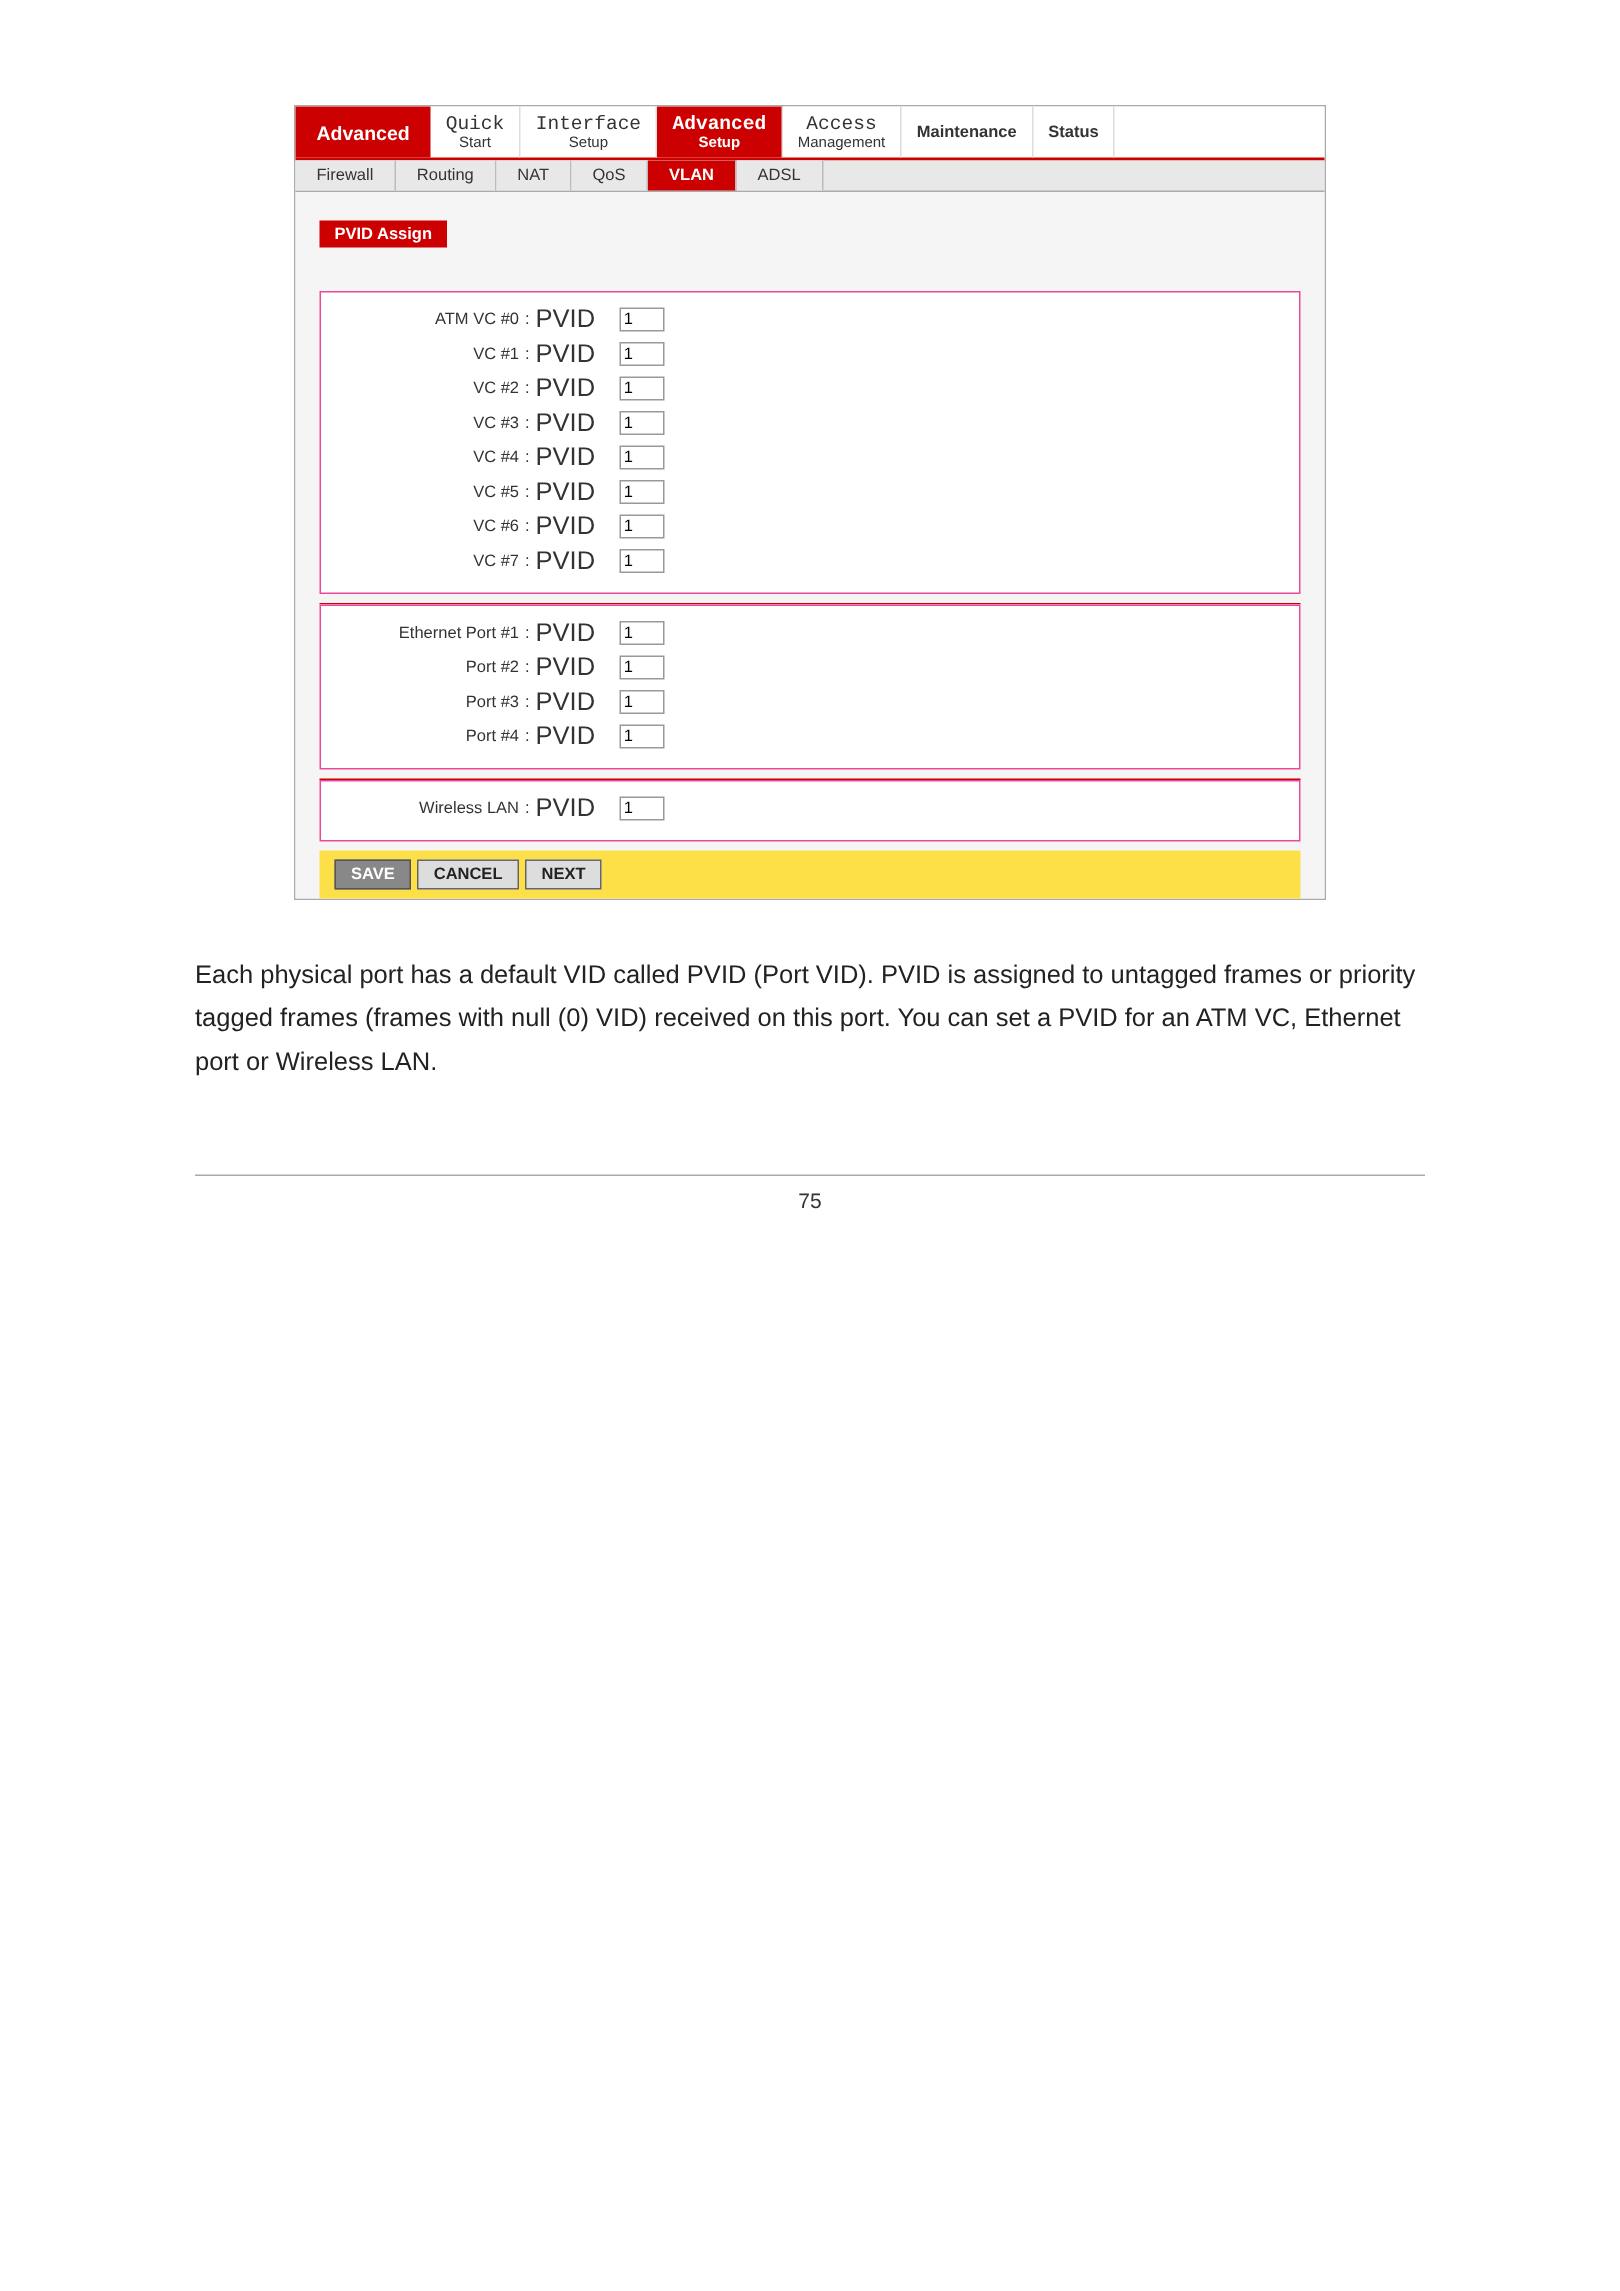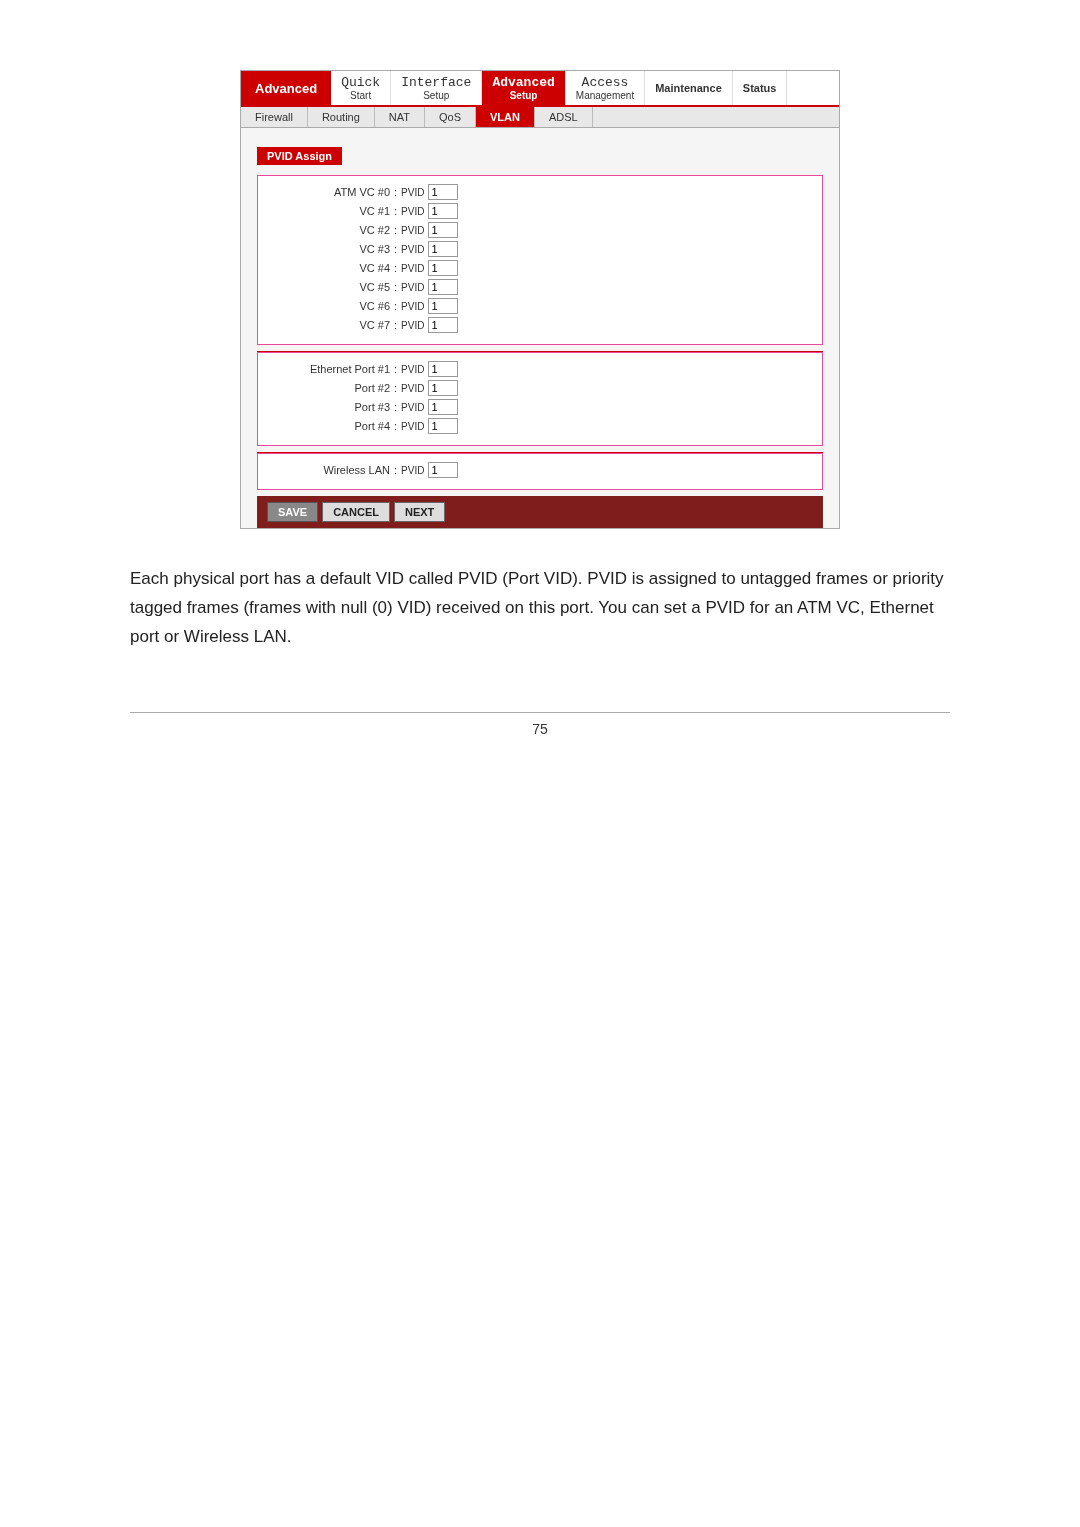--- a/index.html
+++ b/index.html
@@ -9,21 +9,21 @@
       font-size: 15px;
       color: #222;
       width: 1080px;
       min-height: 1527px;
       padding: 40px 60px 60px 60px;
     }
 
     
     .router-panel {
       border: 1px solid #aaa;
-      width: 600px;
+      width: 688px;
       margin: 30px auto 36px auto;
       background: #fff;
     }
 
     
     .top-nav {
       display: flex;
       align-items: stretch;
       background: #fff;
       border-bottom: 2px solid #c00;
@@ -93,21 +93,21 @@
     }
 
     .pvid-assign-btn {
       background: #c00;
       color: #fff;
       font-size: 11px;
       font-weight: bold;
       padding: 3px 10px;
       border: none;
       display: inline-block;
-      margin-bottom: 6px;
+      margin-bottom: 25px;
     }
 
     .port-section {
       background: #fff;
       border: 1px solid #ec4899;
       padding: 8px 12px;
       margin-bottom: 6px;
     }
     .port-row {
       display: flex;
@@ -119,35 +119,35 @@
       text-align: right;
       width: 120px;
       margin-right: 4px;
       color: #333;
     }
     .colon {
       margin-right: 4px;
       color: #333;
     }
     .pvid-label {
-      margin-right: 4px;
-      font-size: 10px;
+      margin-right: 16px;
+      font-size: 17px;
       color: #333;
     }
     .pvid-input {
       width: 30px;
       height: 16px;
       font-size: 11px;
       border: 1px solid #999;
       padding: 0 2px;
     }
 
     
     .footer-bar {
-      background: #7f1d1d;
+      background: #fde047;
       padding: 6px 10px;
       display: flex;
       gap: 4px;
       align-items: center;
       margin-top: 6px;
     }
     .footer-btn {
       font-size: 11px;
       font-weight: bold;
       padding: 3px 10px;

